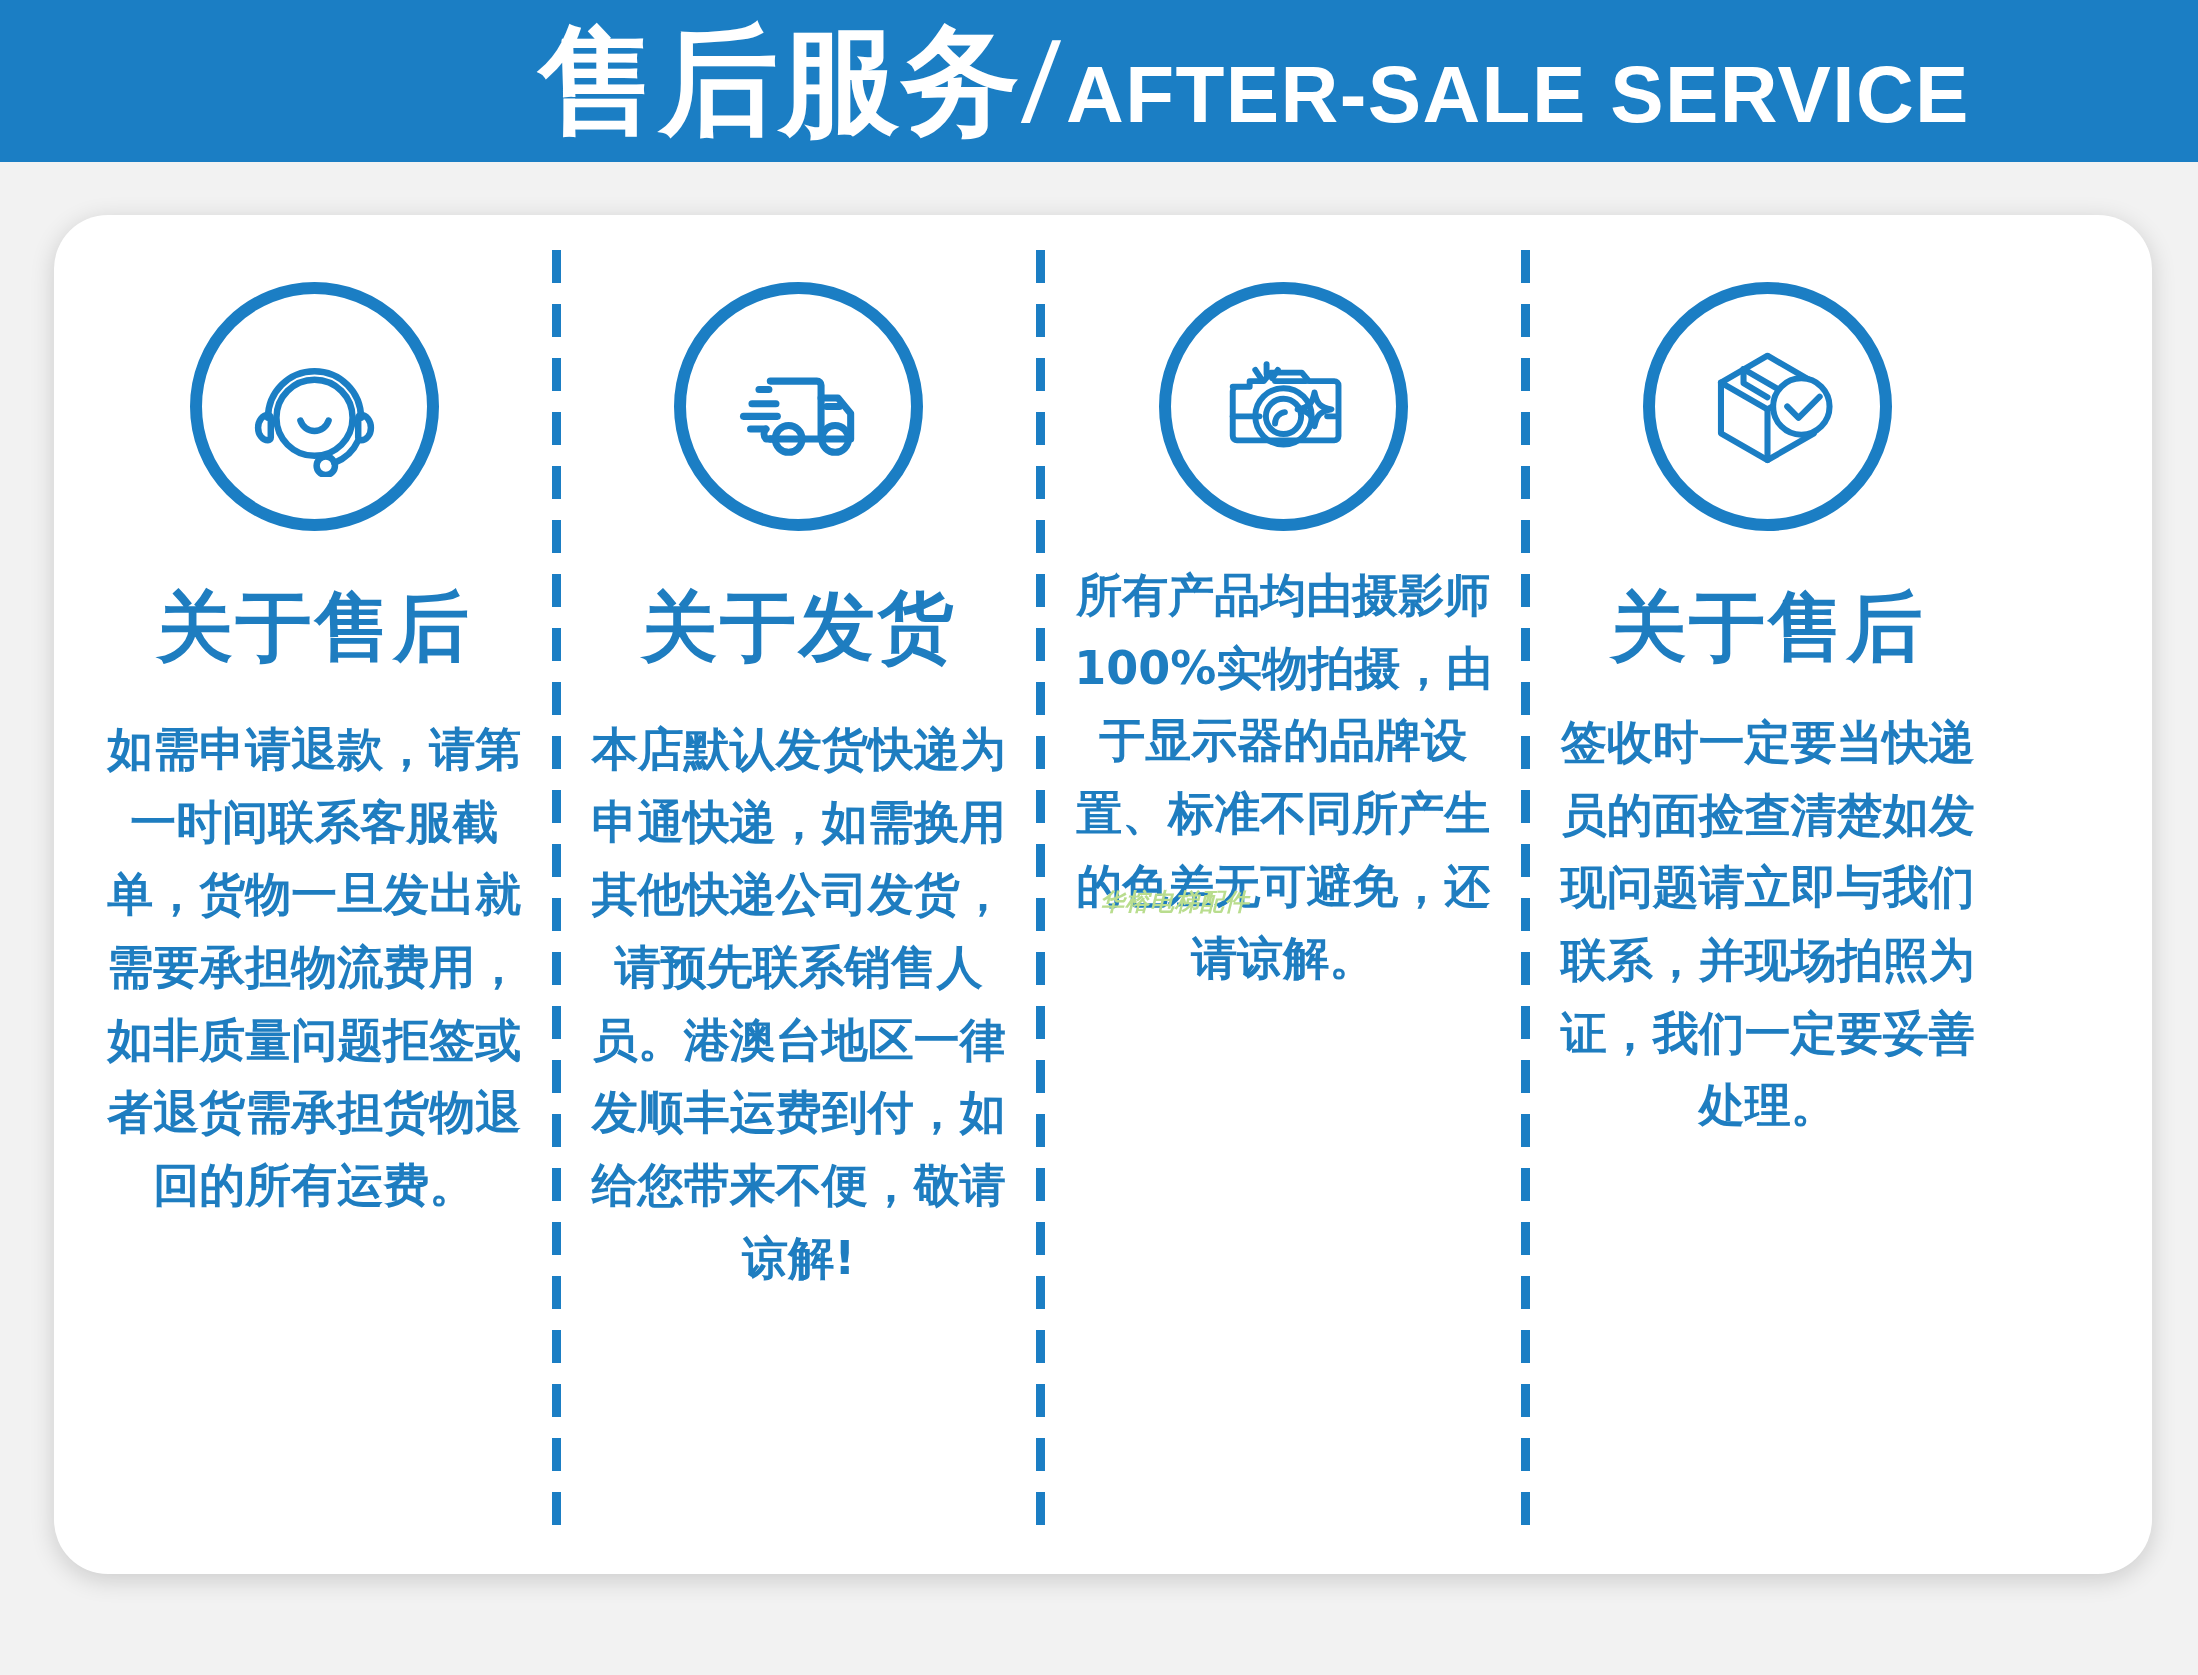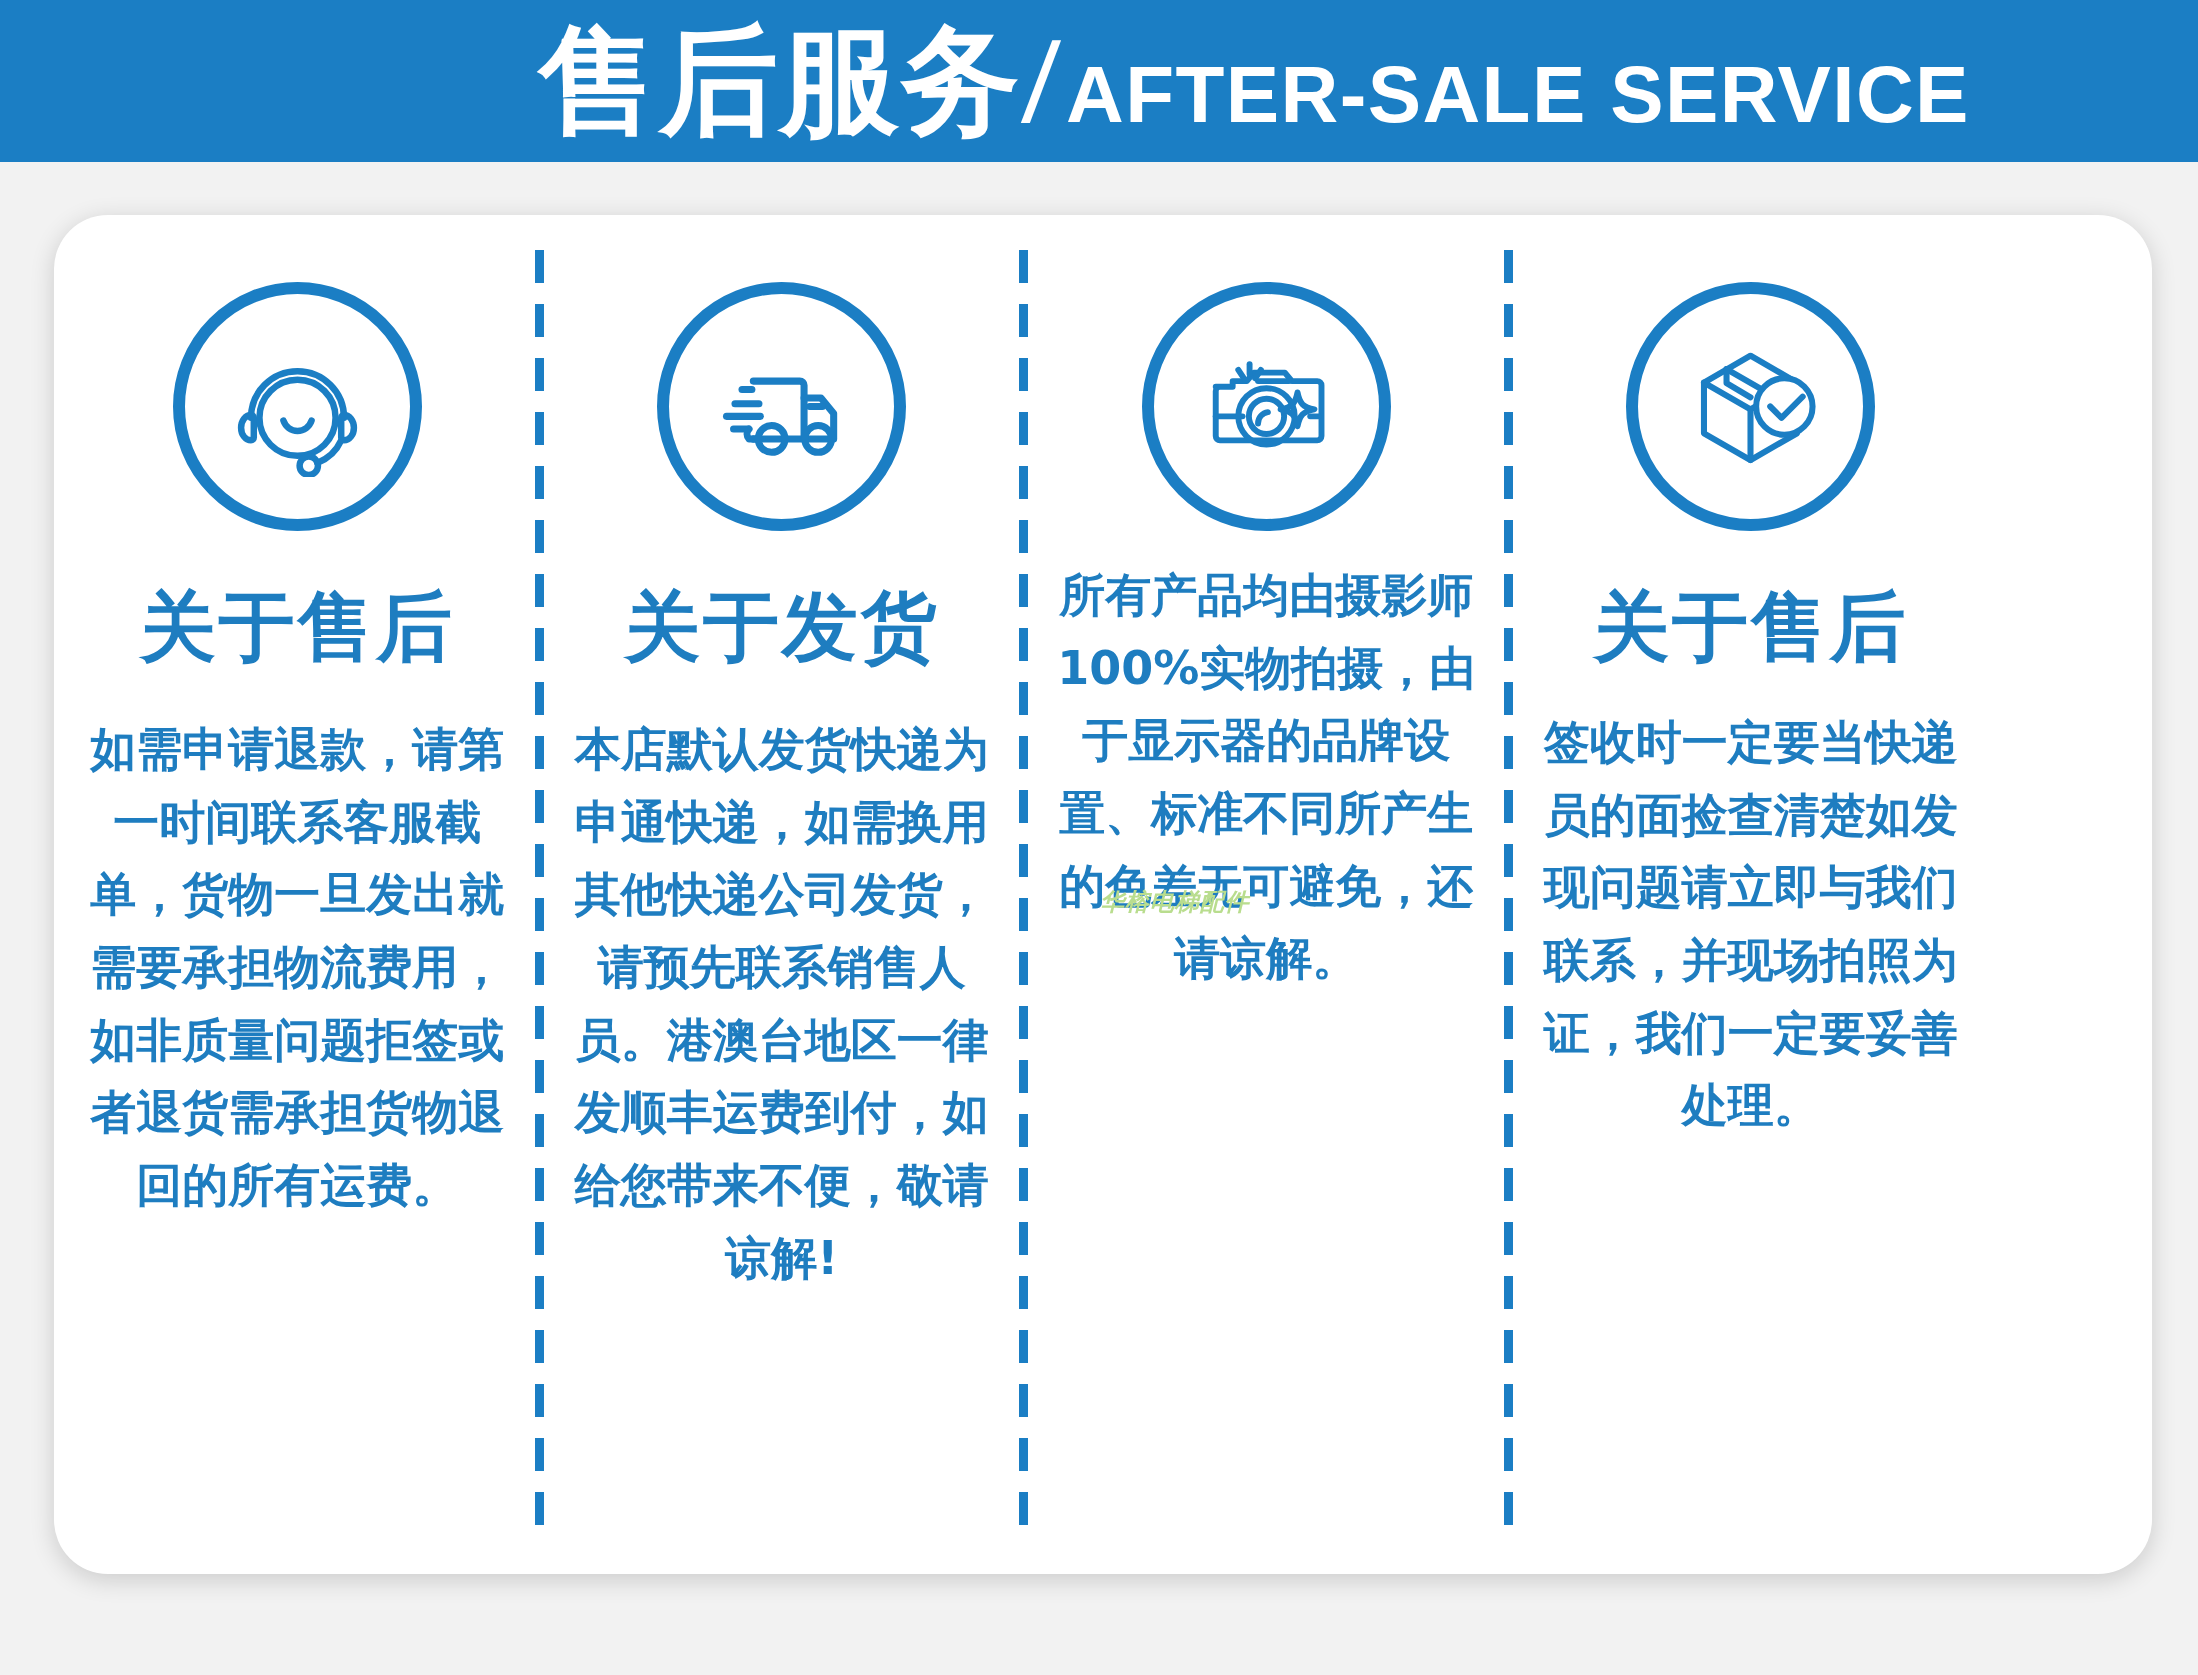--- a/index.html
+++ b/index.html
@@ -79,21 +79,21 @@
     width: 2098px;
     height: 1359px;
     background: #ffffff;
     border-radius: 54px;
     box-shadow: 0 5.6px 24px rgba(0,0,0,0.16);
   }
 
   
   .columns {
     position: absolute;
-    left: 55px;
+    left: 72px;
     top: 215px;
     width: 1938px;
     height: 1359px;
     display: flex;
     flex-direction: row;
   }
   .col {
     position: relative;
     flex: 1 1 0;
     display: flex;

